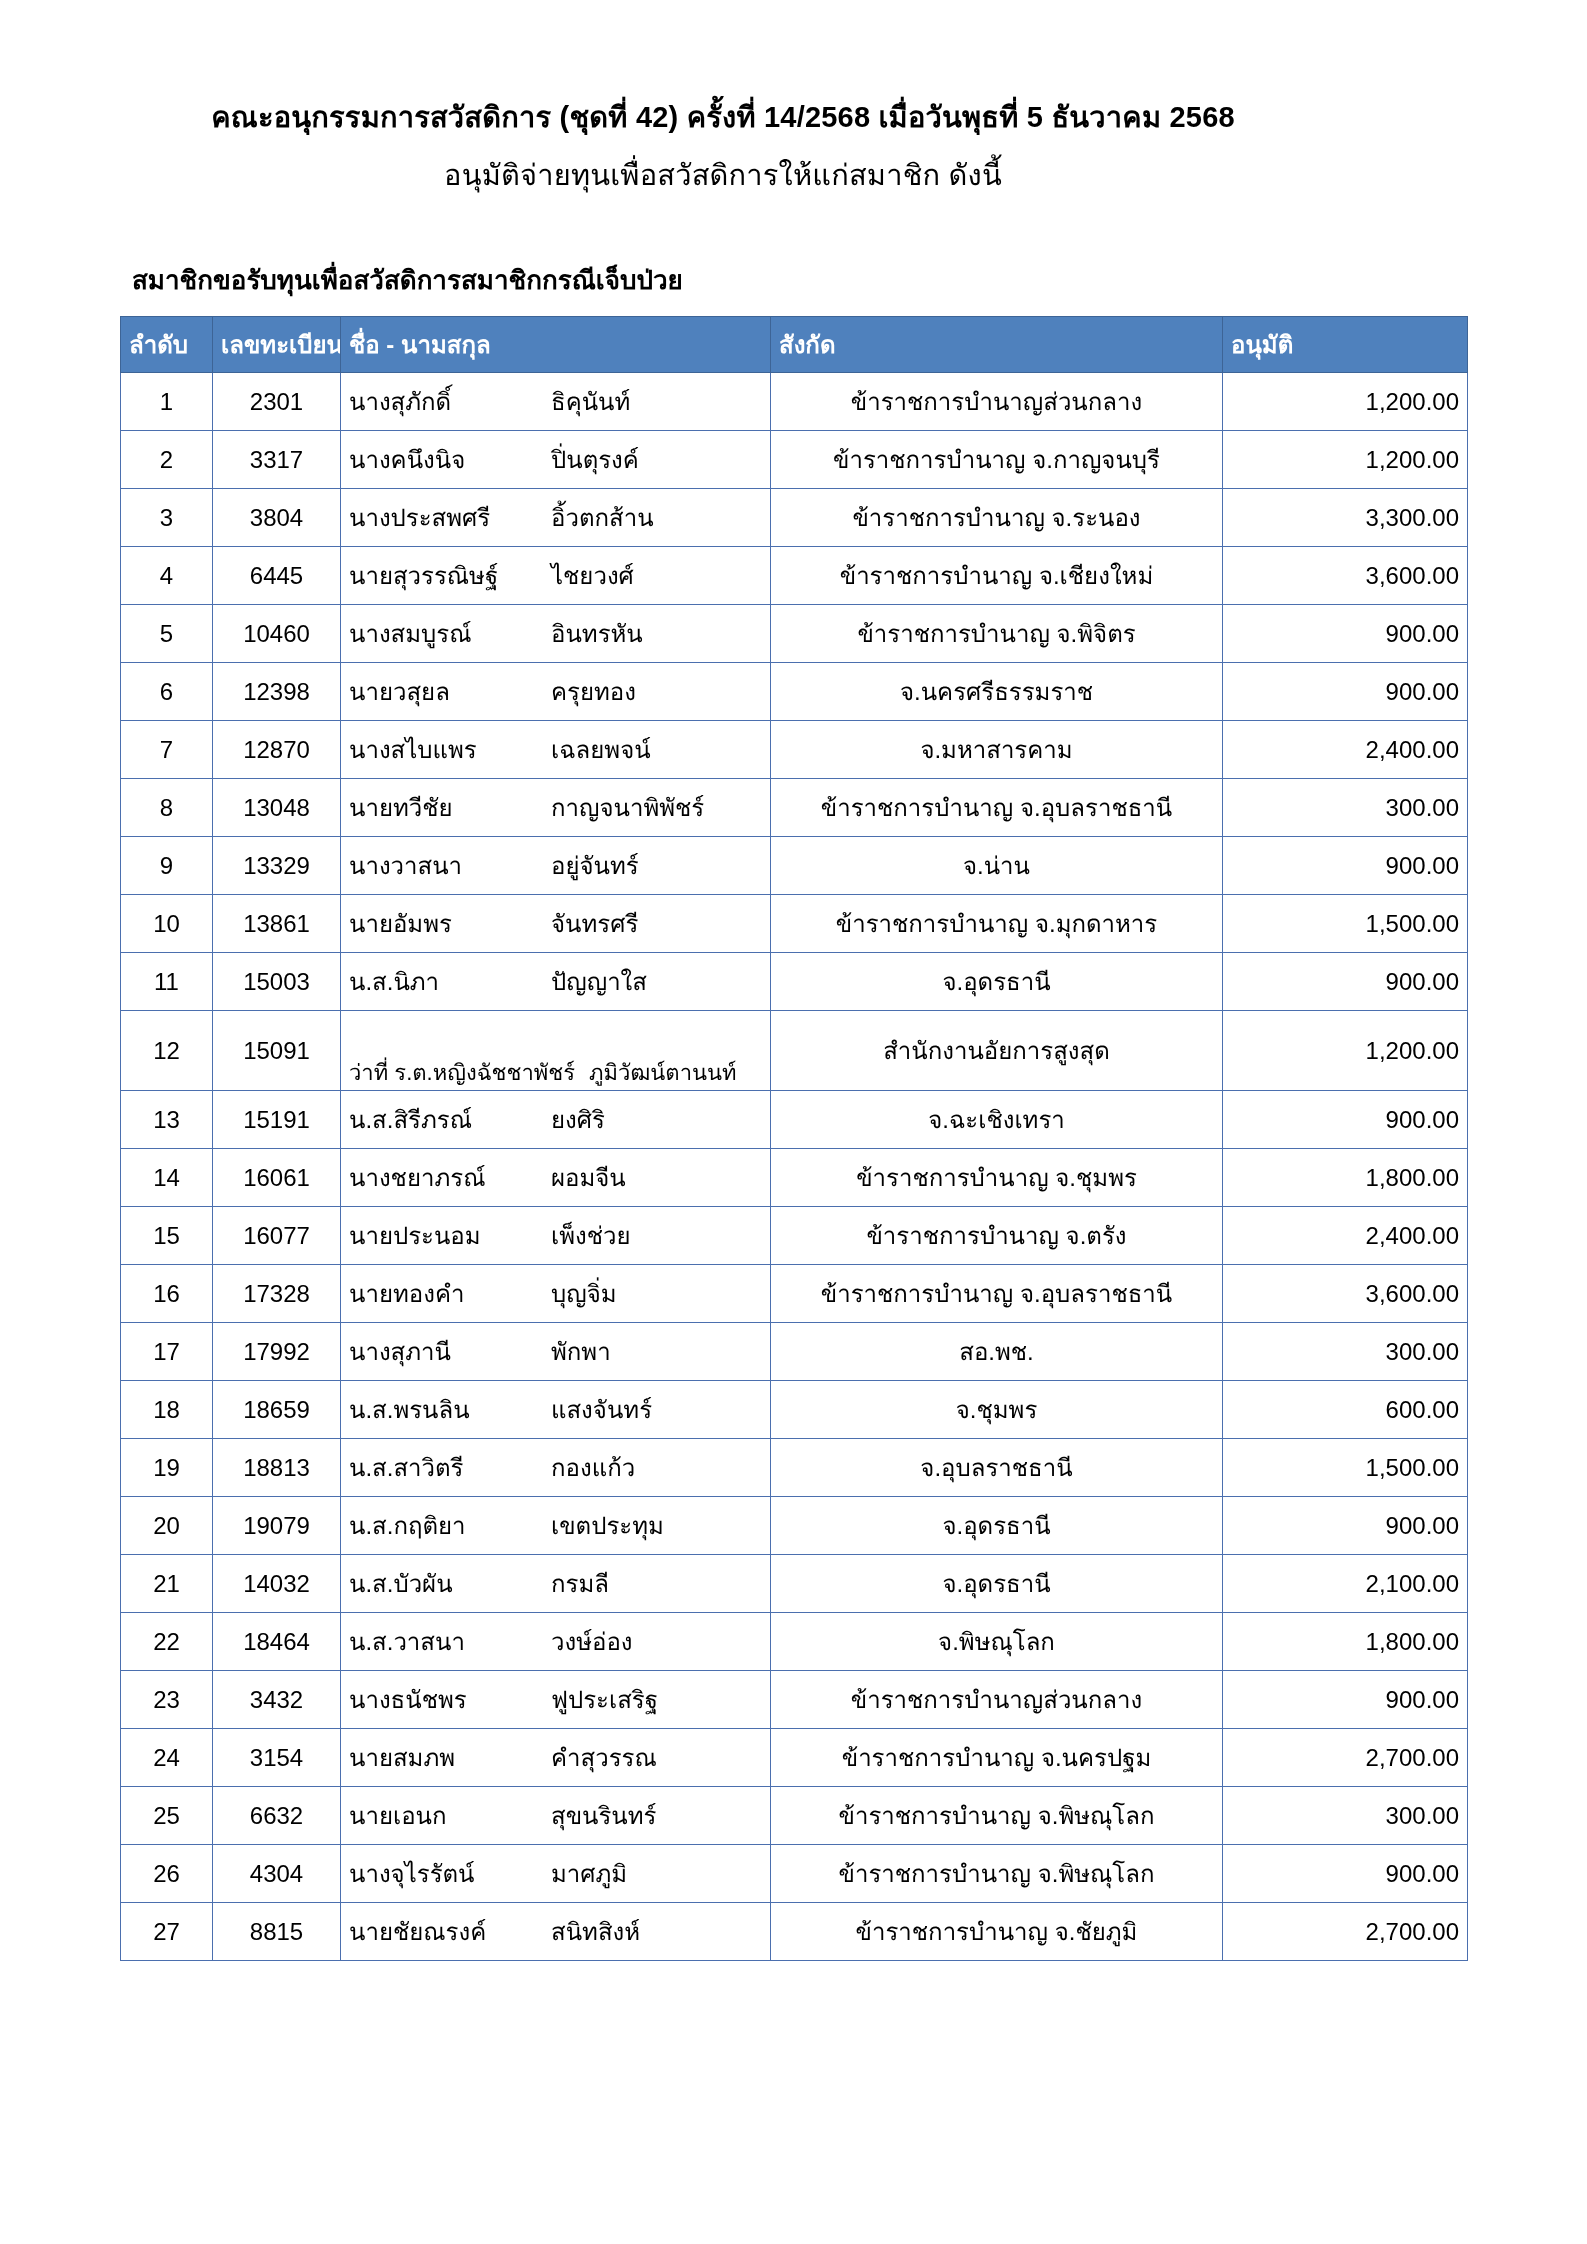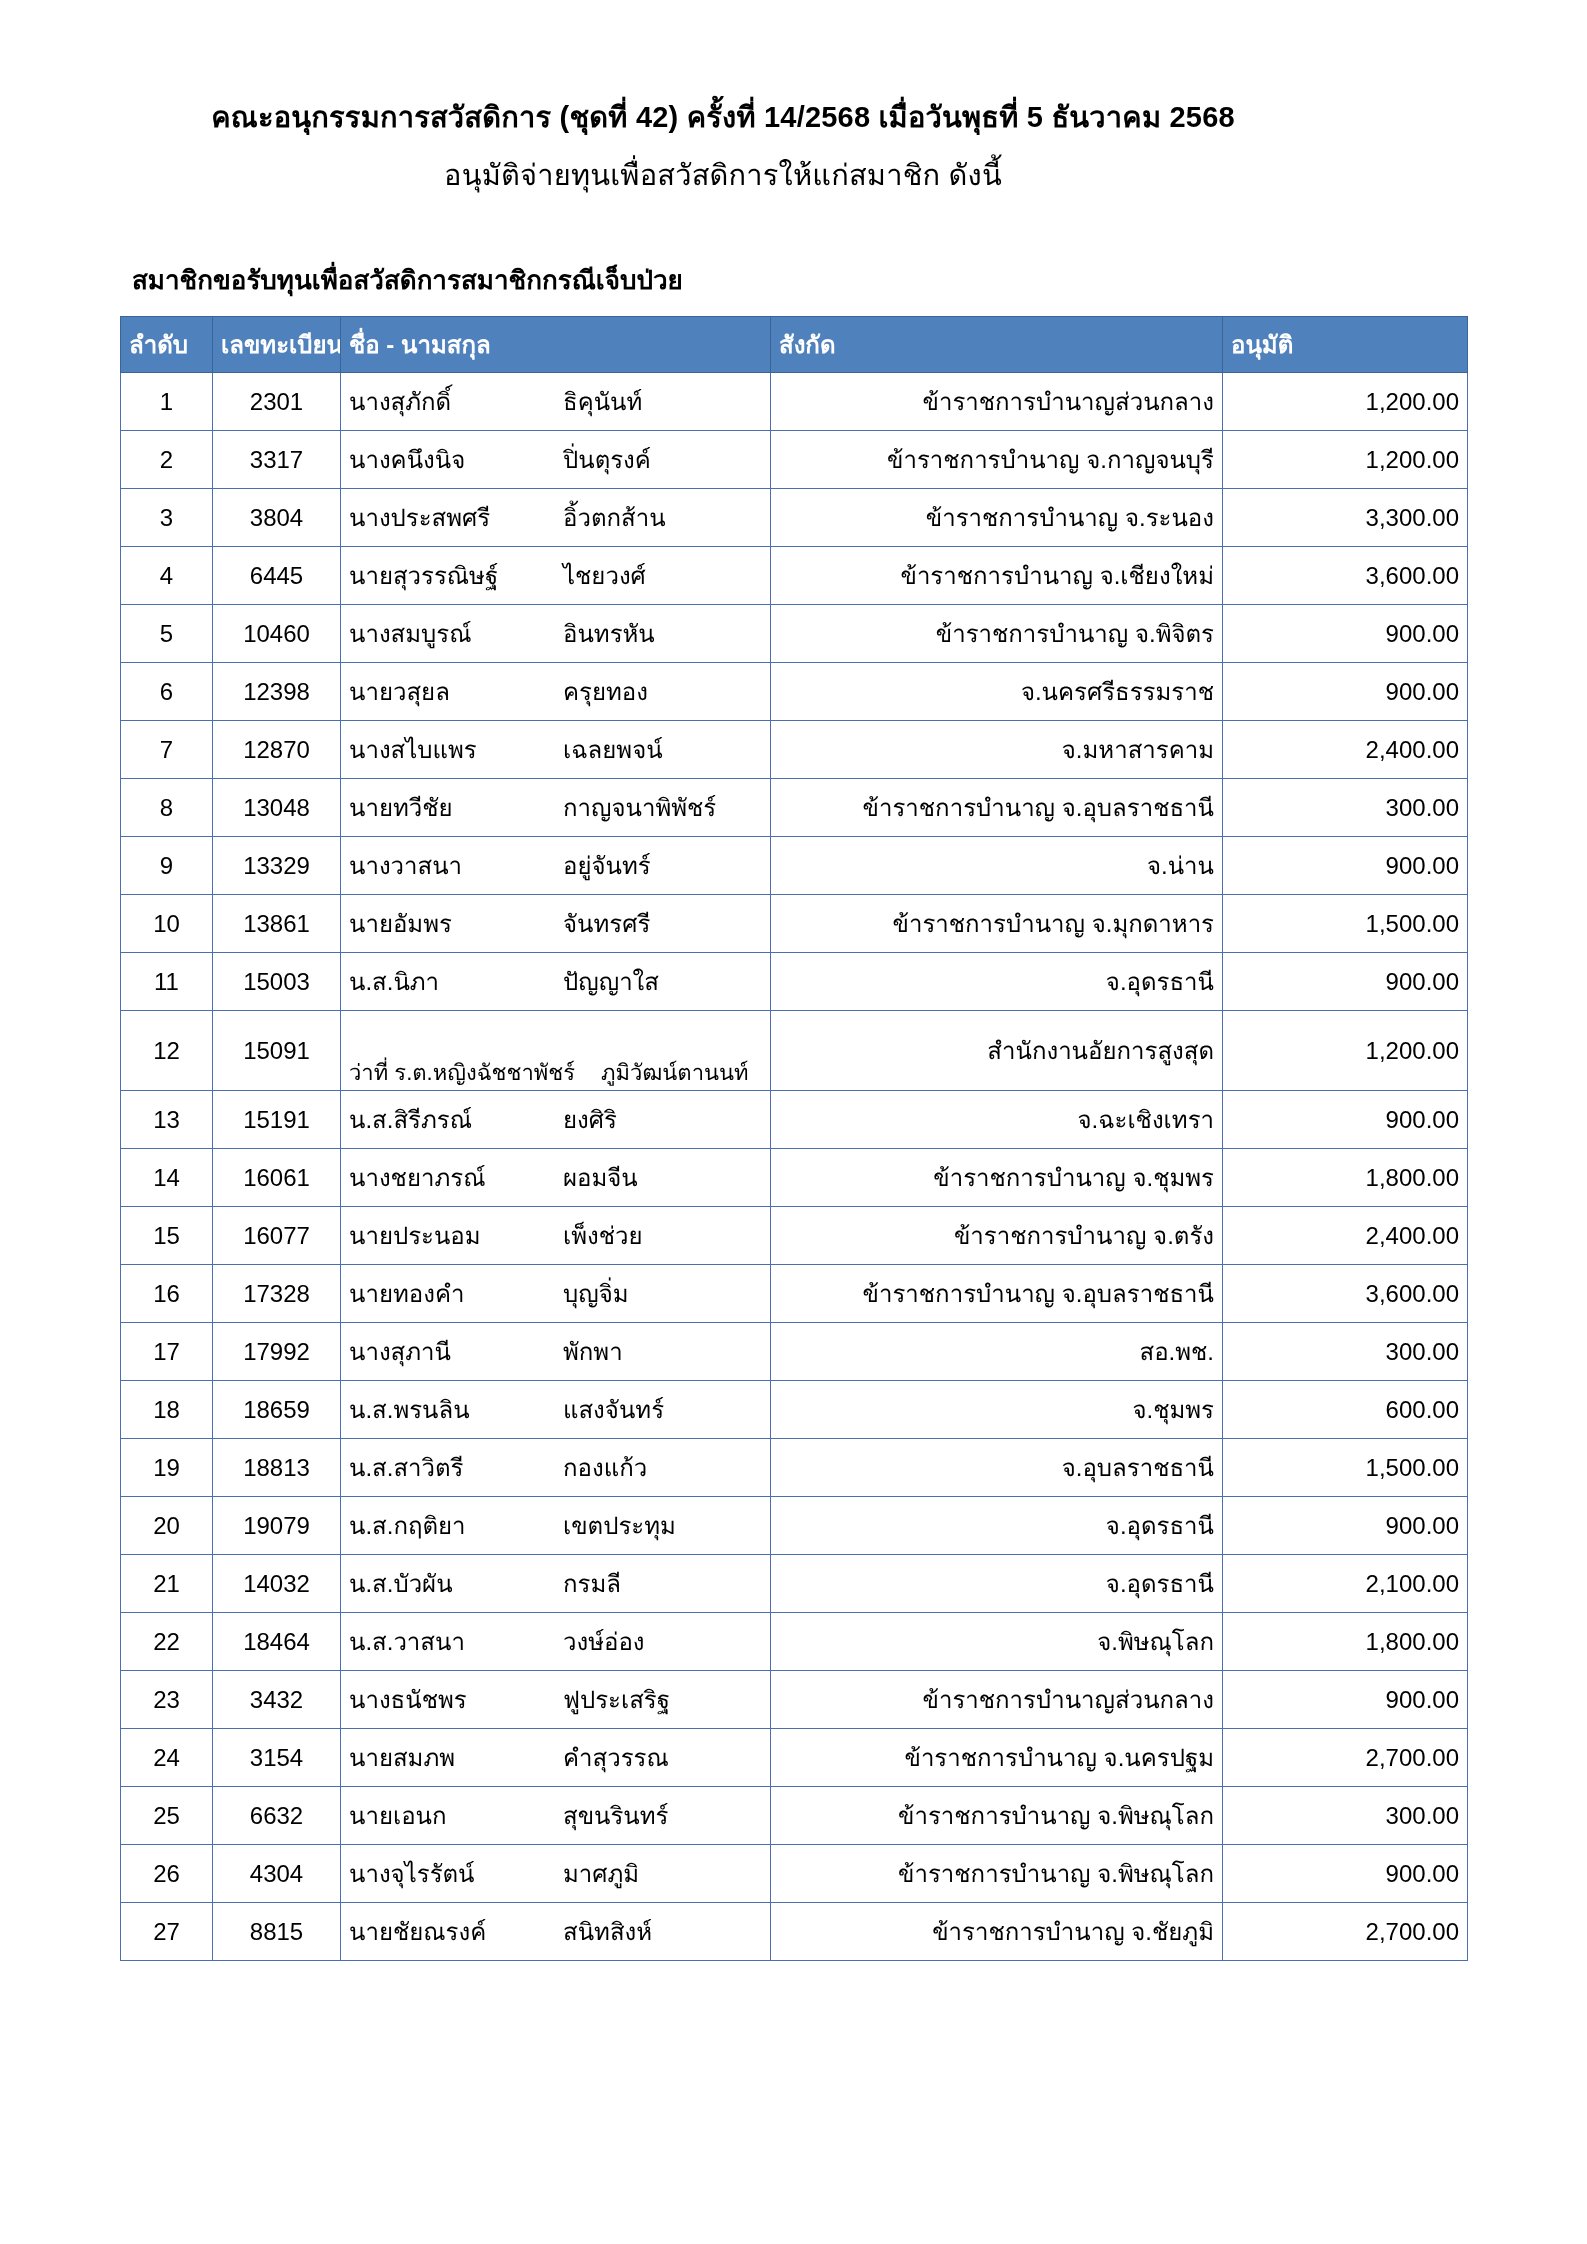--- a/index.html
+++ b/index.html
@@ -68,27 +68,27 @@
   }
   col.c-order  { width: 92px; }
   col.c-reg    { width: 128px; }
   col.c-name   { width: 430px; }
   col.c-org    { width: 452px; }
   col.c-amount { width: 245px; }
 
   td.order  { text-align: center; }
   td.reg    { text-align: center; }
   td.name   { text-align: left; padding-left: 14px; }
-  td.org    { text-align: right; padding-left: 10px; }
+  td.org    { text-align: center; padding-left: 10px; }
   td.amount { text-align: right; padding-right: 18px; }
 
   .name-cell {
     display: flex;
     align-items: baseline;
-    gap: 16px;
+    gap: 4px;
   }
   .name-prefix {
     display: inline-block;
     min-width: 198px;
     white-space: nowrap;
   }
   .name-last {
     display: inline-block;
     white-space: nowrap;
   }

